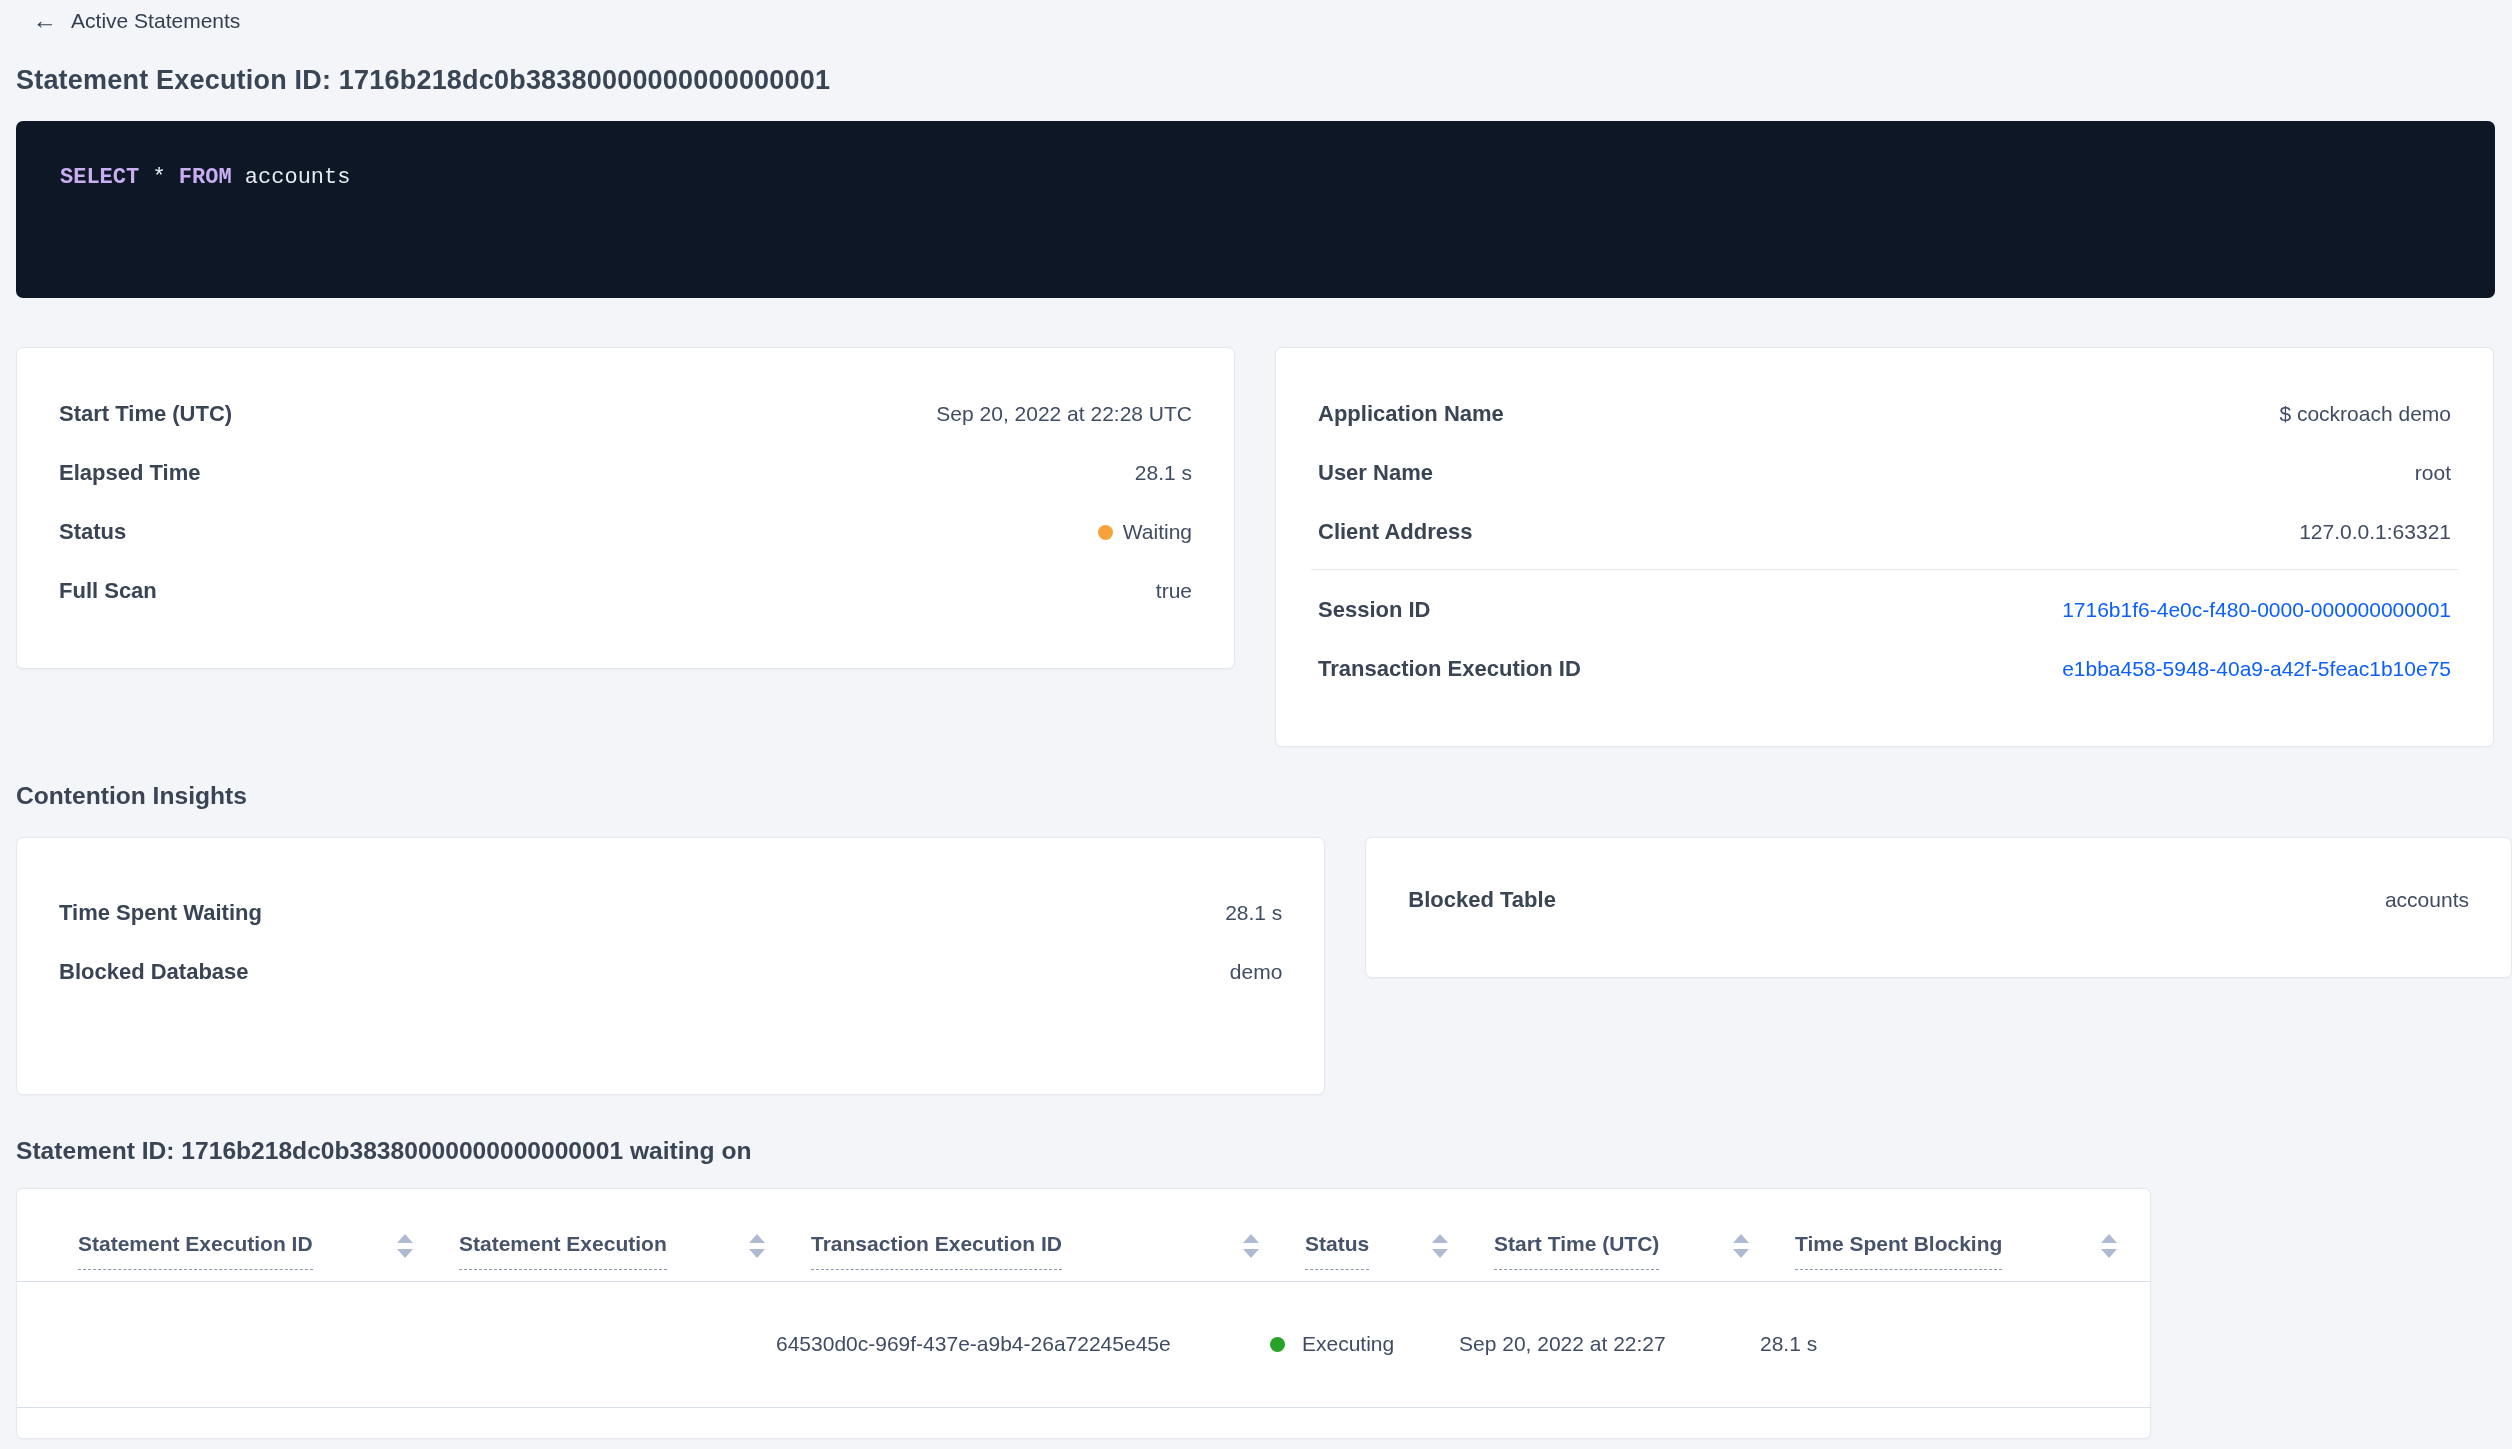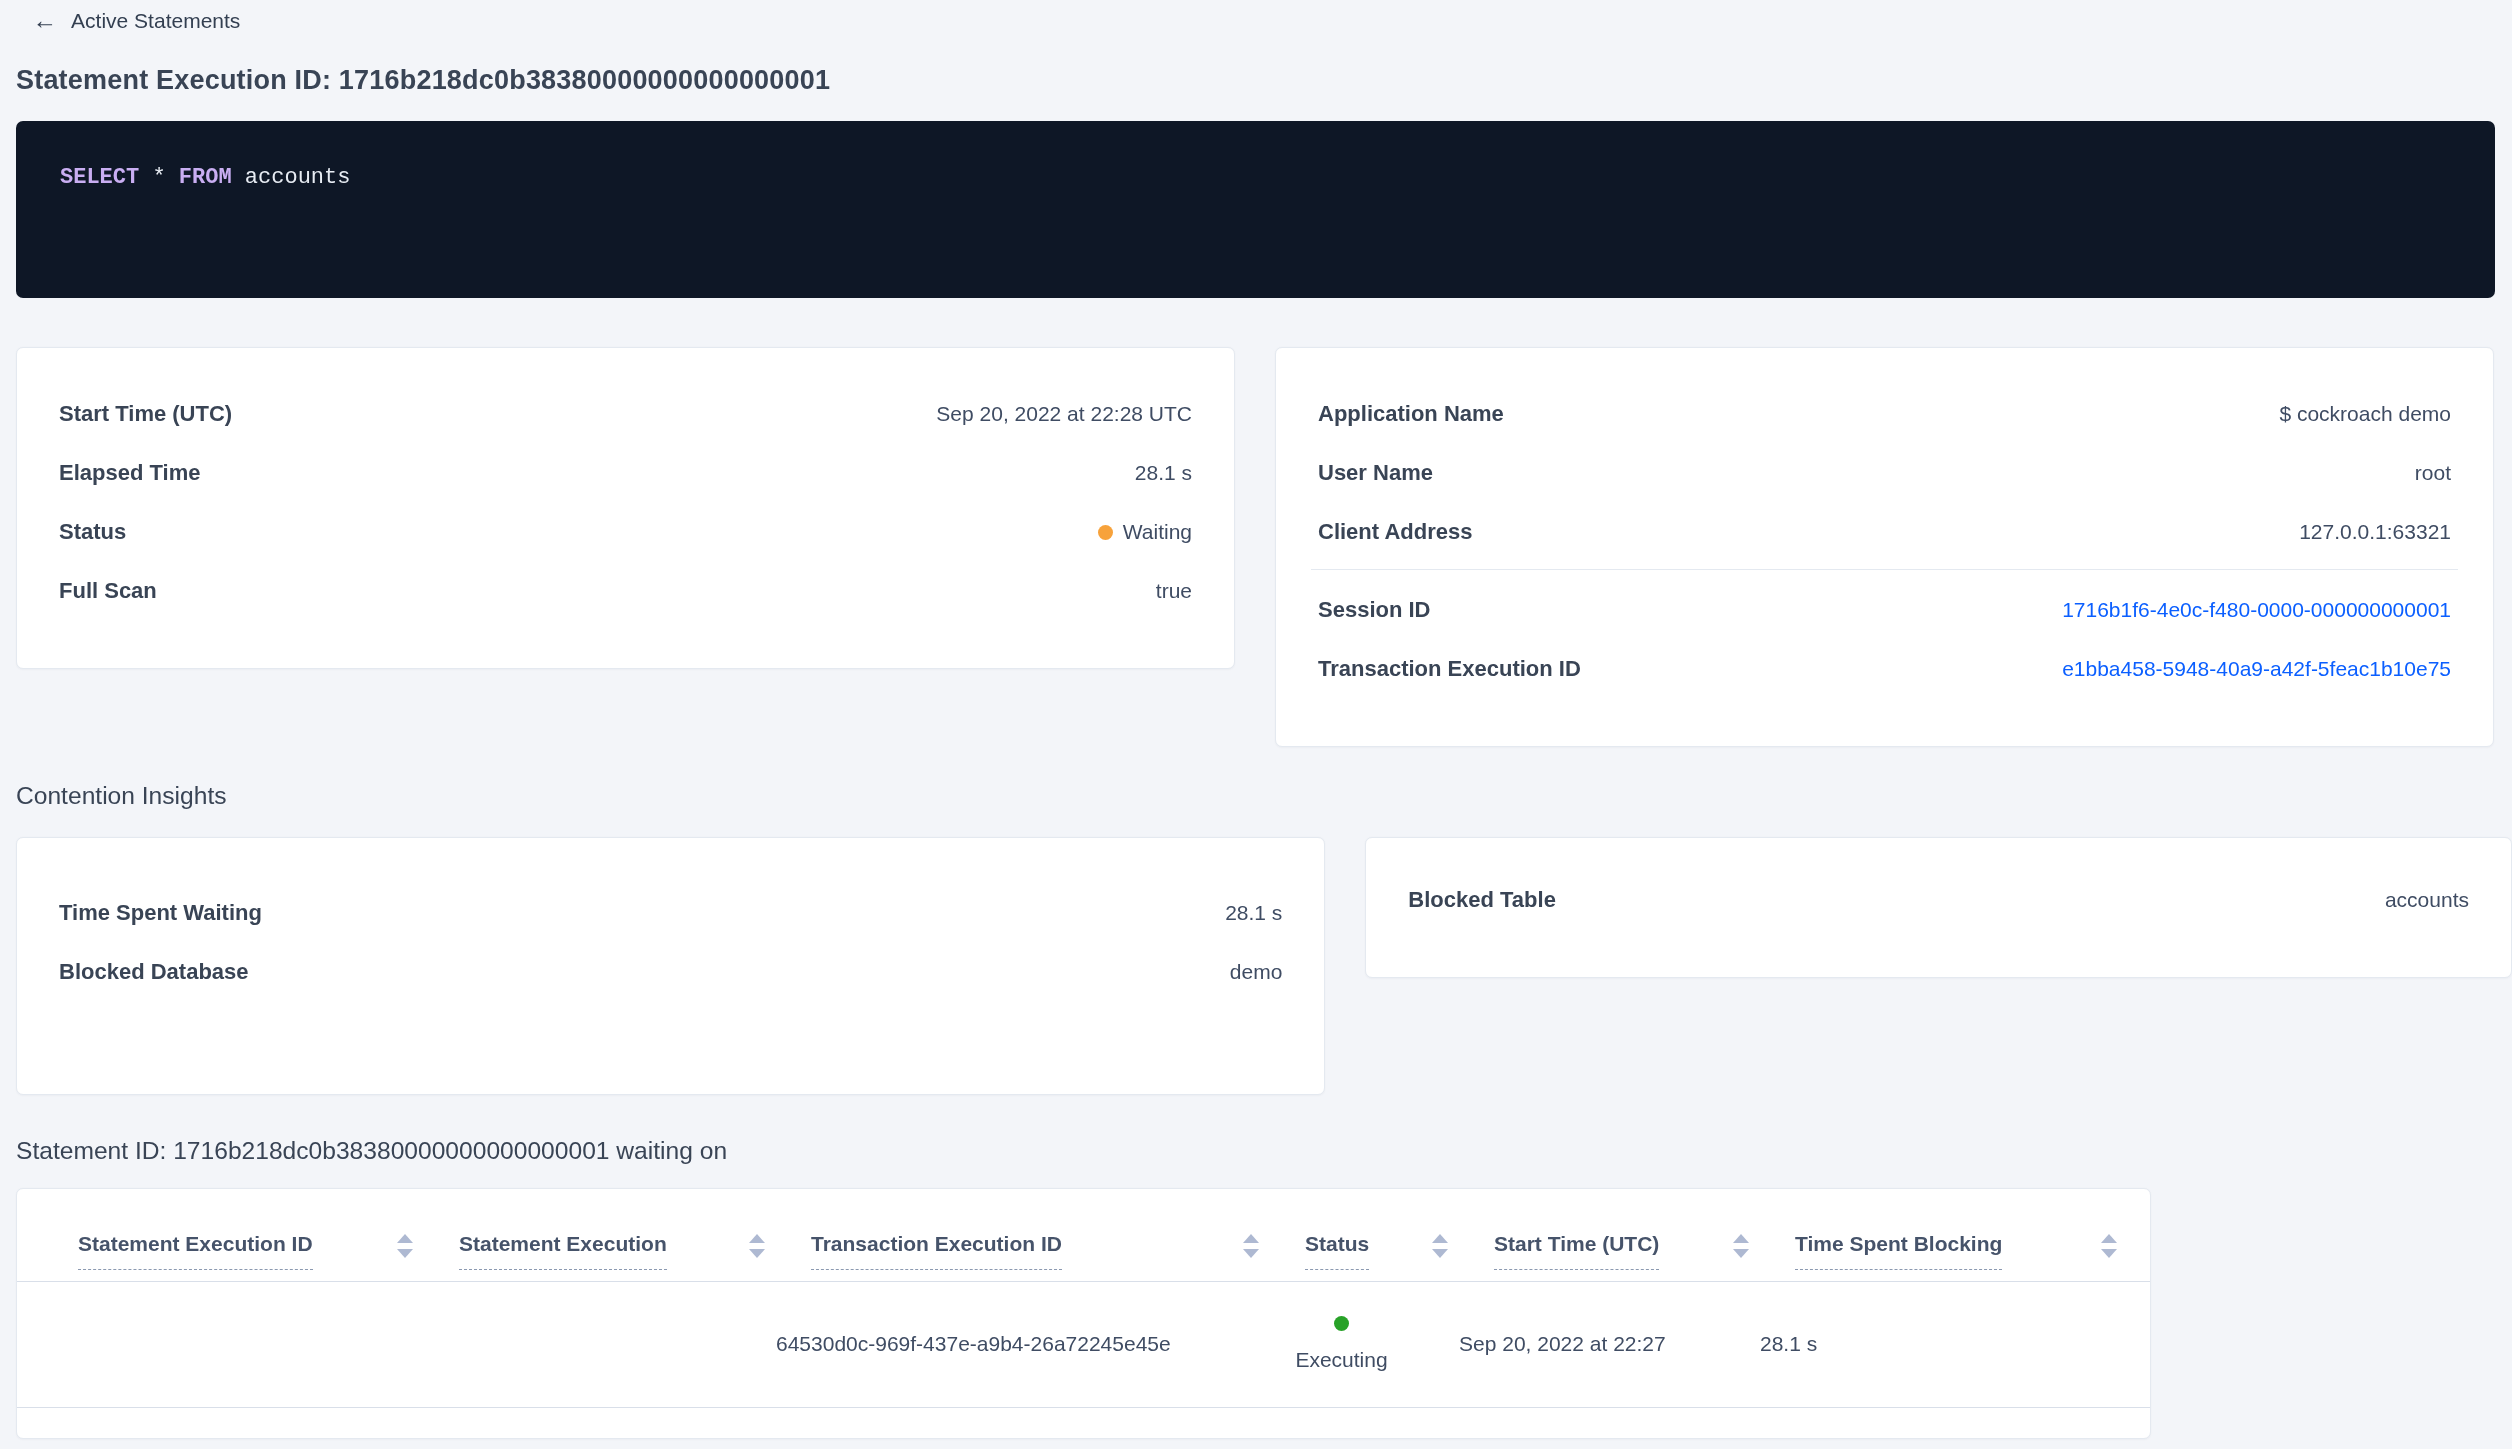--- a/index.html
+++ b/index.html
@@ -89,21 +89,21 @@
   .link{color:var(--link-blue);text-decoration:none;cursor:pointer;font-size:21px;}
 
   .card-divider{
     height:0.9px;background:var(--card-border);
     margin:7px 35px 10.5px 35px;border:none;
   }
 
   
   .section-heading{
     margin:35px 0 0 16px;
-    font-size:24.6px;font-weight:400;color:var(--text-dark);
+    font-size:24.6px;font-weight:700;color:var(--text-dark);
   }
   .section-heading.waiting{margin-top:42px;}
 
   
   .table-card{
     margin:23px 0 0 16px;
     width:2135px;height:251px;
     overflow:hidden;
   }
   .thead{
@@ -125,21 +125,21 @@
   .sort .tri-up{width:0;height:0;border-left:8px solid transparent;border-right:8px solid transparent;border-bottom:9.7px solid var(--sort-arrow);}
   .sort .tri-down{width:0;height:0;border-left:8px solid transparent;border-right:8px solid transparent;border-top:9.7px solid var(--sort-arrow);}
 
   .trow{
     display:flex;align-items:center;
     height:126px;
     padding:0 26px 0 26px;
     border-bottom:1.8px solid var(--divider);
   }
   .td{font-size:21px;color:var(--text-val);padding-right:46px;}
-  .td.status-cell{display:flex;align-items:center;gap:17px;flex-direction:column;}
+  .td.status-cell{display:flex;align-items:center;gap:17px;}
 </style>
 </head>
 <body>
 
 <div class="page">
 
   <div class="back-row">
     <span class="back-arrow">←</span>
     <a class="back-link">Active Statements</a>
   </div>

